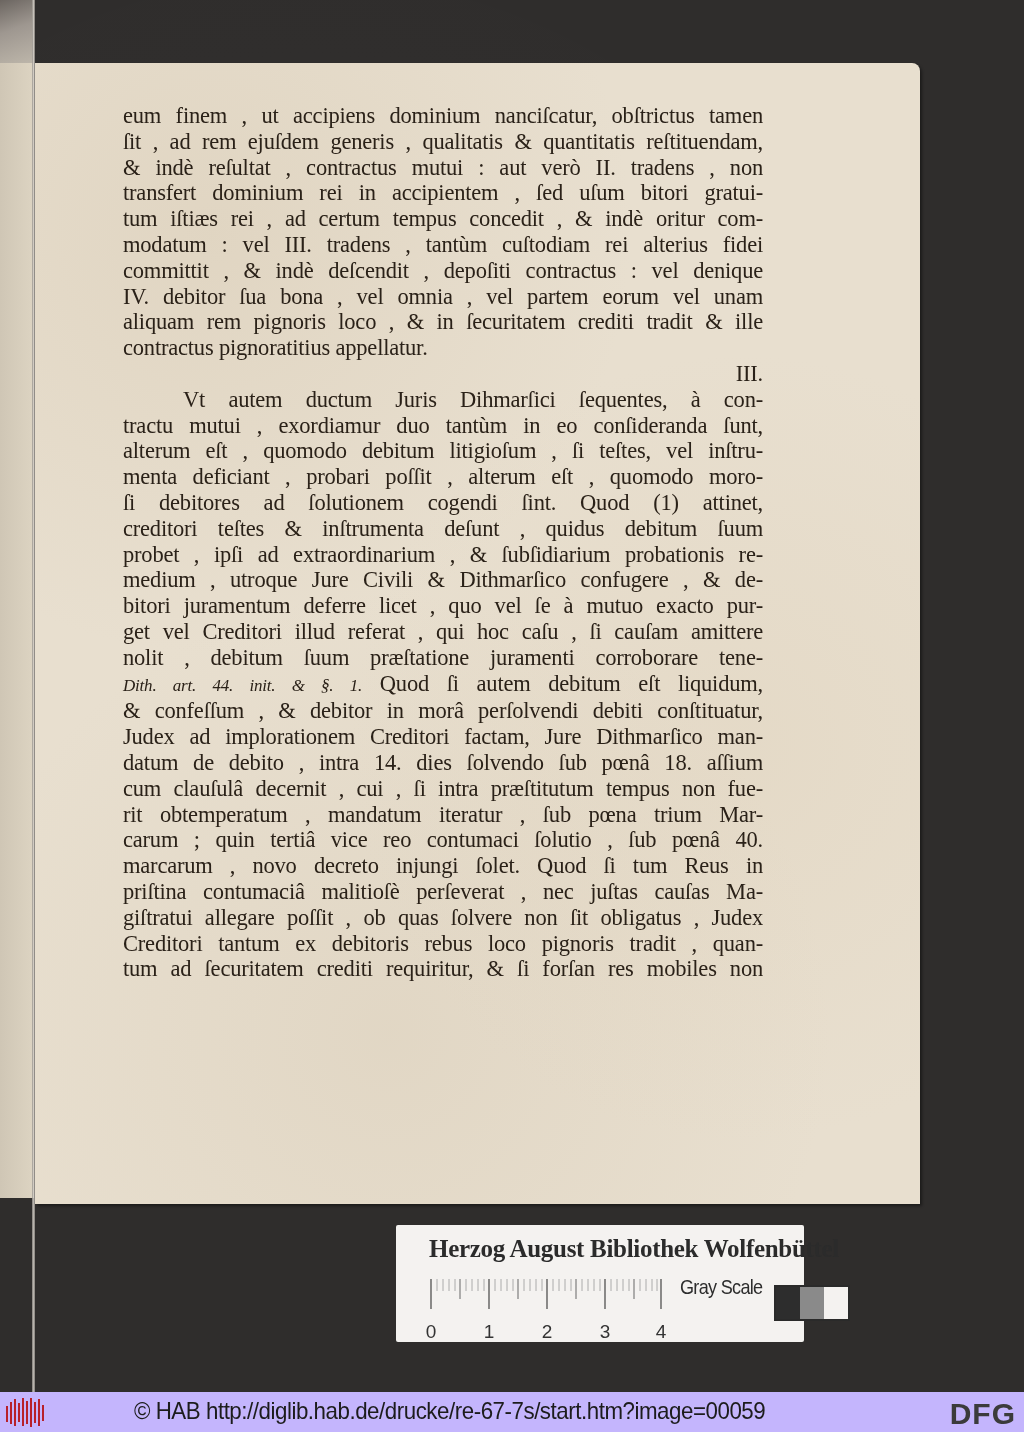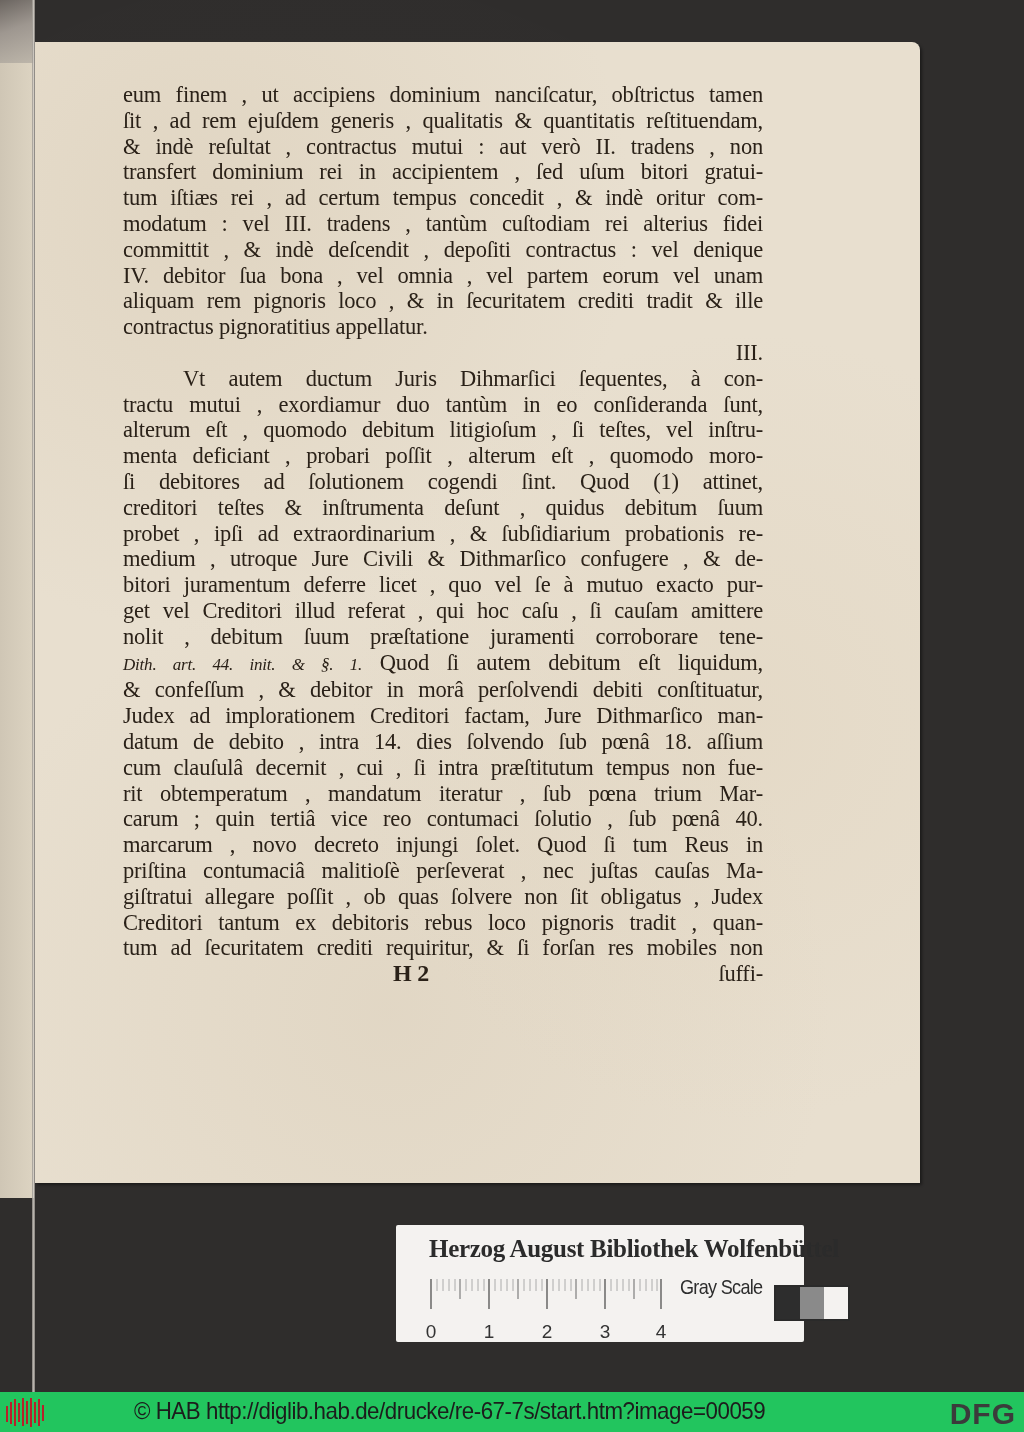--- a/index.html
+++ b/index.html
@@ -39,21 +39,21 @@
   .spine-line {
     position: absolute;
     left: 32px; top: 0;
     width: 3px; height: 1392px;
     background: linear-gradient(to right, #8f8a84, #cfcac3, #8f8a84);
     opacity: 0.85;
   }
   
   .page {
     position: absolute;
-    left: 35px; top: 42px;
+    left: 35px; top: 63px;
     width: 885px; height: 1141px;
     background: #e8dfcf;
     background-image:
       radial-gradient(circle at 20% 15%, rgba(210,195,170,0.35), transparent 35%),
       radial-gradient(circle at 80% 60%, rgba(220,205,180,0.30), transparent 40%),
       radial-gradient(circle at 40% 85%, rgba(205,190,165,0.25), transparent 40%);
     border-top-right-radius: 8px;
     box-shadow: 2px 2px 3px rgba(0,0,0,0.4);
   }
   .text-block {
@@ -148,21 +148,21 @@
     width: 72px; height: 32px;
     border: 2px solid #2a2a2a;
     display: flex;
   }
   .swatch { flex: 1; height: 100%; }
   
   .footer {
     position: absolute;
     left: 0; top: 1392px;
     width: 1024px; height: 40px;
-    background: #22c55e;
+    background: #c4b5fd;
   }
   .hab-logo {
     position: absolute;
     left: 4px; top: 4px;
     width: 42px; height: 32px;
   }
   .footer-text {
     position: absolute;
     left: 134px; top: 5px;
     font-family: "Liberation Sans", sans-serif;
@@ -226,24 +226,20 @@
     <span class="line">datum de debito ,  intra  14.  dies ſolvendo ſub  pœnâ  18.  aſſium</span>
     <span class="line">cum clauſulâ  decernit , cui , ſi intra præſtitutum tempus non fue-</span>
     <span class="line">rit obtemperatum , mandatum iteratur  , ſub pœna  trium  Mar-</span>
     <span class="line">carum ;  quin  tertiâ  vice reo contumaci ſolutio , ſub pœnâ  40.</span>
     <span class="line">marcarum , novo  decreto  injungi ſolet.    Quod ſi tum Reus in</span>
     <span class="line">priſtina contumaciâ malitioſè perſeverat , nec juſtas cauſas Ma-</span>
     <span class="line">giſtratui allegare poſſit , ob quas ſolvere non ſit  obligatus , Judex</span>
     <span class="line">Creditori tantum  ex debitoris rebus loco  pignoris tradit , quan-</span>
     <span class="line">tum ad ſecuritatem crediti requiritur, &amp; ſi forſan res mobiles non</span>
 
-    <span class="page-footer-line">
-      <span class="signature">H 2</span>
-      <span class="catchword">ſuffi-</span>
-    </span>
   </div>
 </div>
 
 <div class="label-card">
   <div class="label-title">Herzog August Bibliothek Wolfenbüttel</div>
   <div class="ruler">
     <svg width="232" height="40" style="position:absolute;left:0;top:0">
       <g stroke="#444" stroke-width="1.2">
         <line x1="1" y1="2" x2="1" y2="32"></line>
         <line x1="59" y1="2" x2="59" y2="32"></line>

